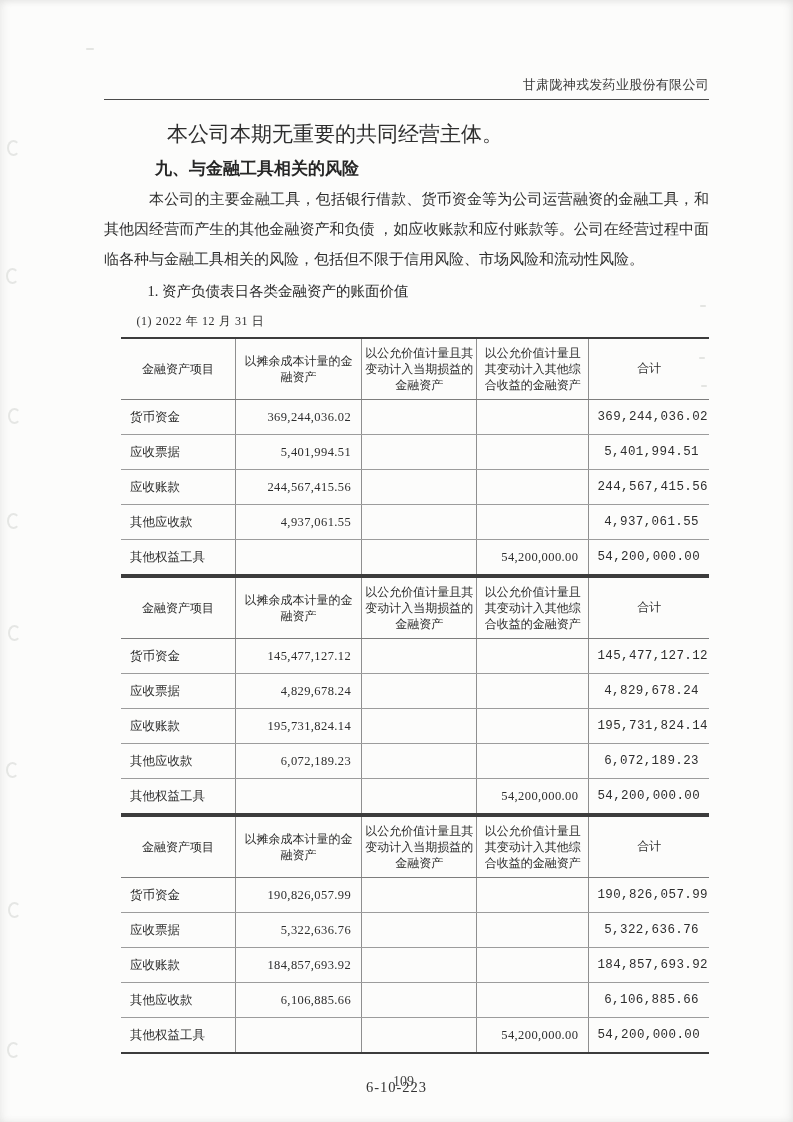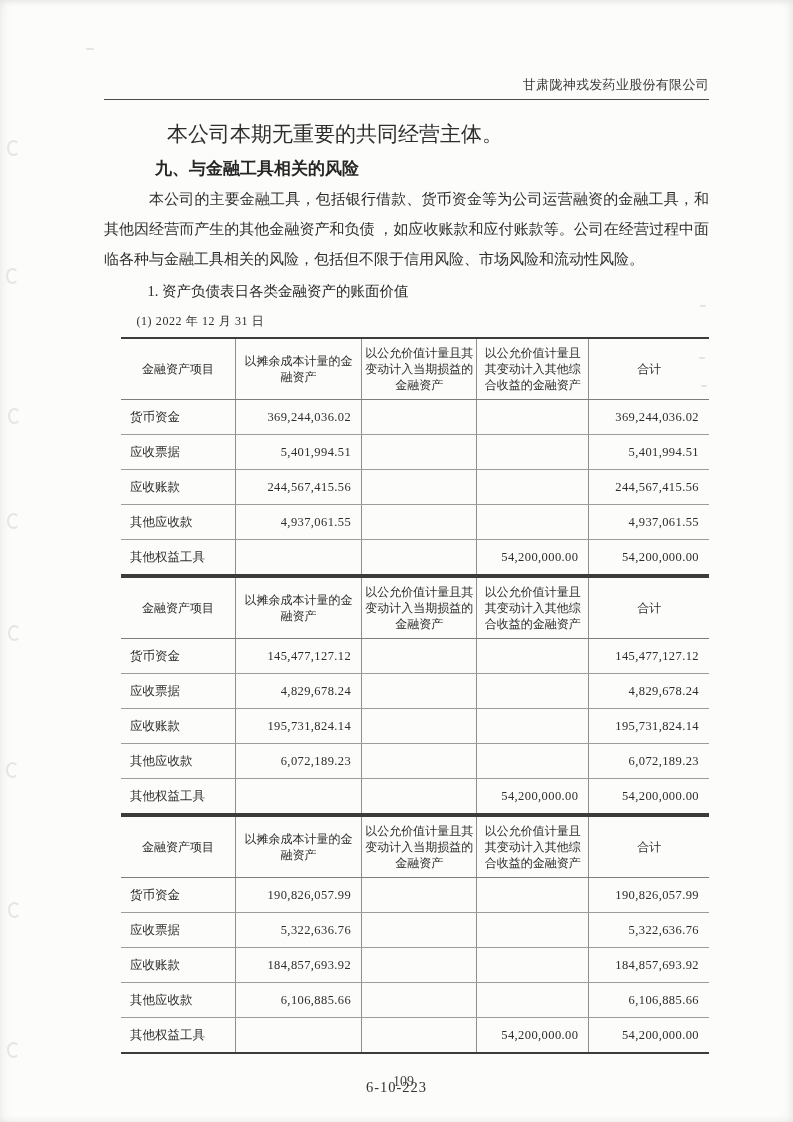--- a/index.html
+++ b/index.html
@@ -52,21 +52,21 @@
     border-bottom:1.4px solid #7d7d7d;height:52px;
   }
   td{height:30px;padding:2px 8px;border-bottom:1.1px solid #9c9c9c;}
   tr:last-child td{border-bottom:none;}
   td.label{text-align:left;padding-left:9px;}
   td.num{text-align:right;padding-right:10px;letter-spacing:.4px;}
   th:nth-child(1),td:nth-child(1){width:19.5%;}
   th:nth-child(2),td:nth-child(2){width:21.5%;}
   th:nth-child(3),td:nth-child(3){width:19.5%;}
   th:nth-child(4),td:nth-child(4){width:19%;}
-  th:nth-child(5),td:nth-child(5){width:20.5%;}
+  th:nth-child(5),td:nth-child(5){width:20.5%;font-family:Liberation Mono, monospace;}
   
   .page-footer{position:absolute;left:0;right:0;bottom:26px;text-align:center;}
   .pgnum-wrap{position:relative;display:inline-block;font-size:14.5px;letter-spacing:1px;color:#333;}
   .stamp{position:absolute;top:-5px;left:27px;font-size:14px;letter-spacing:0;color:#444;}
   
   .mark{
     position:absolute;width:9px;height:12px;
     border:2px solid #d7d9d6;border-radius:50%;
     border-right-color:transparent;opacity:.6;
   }

